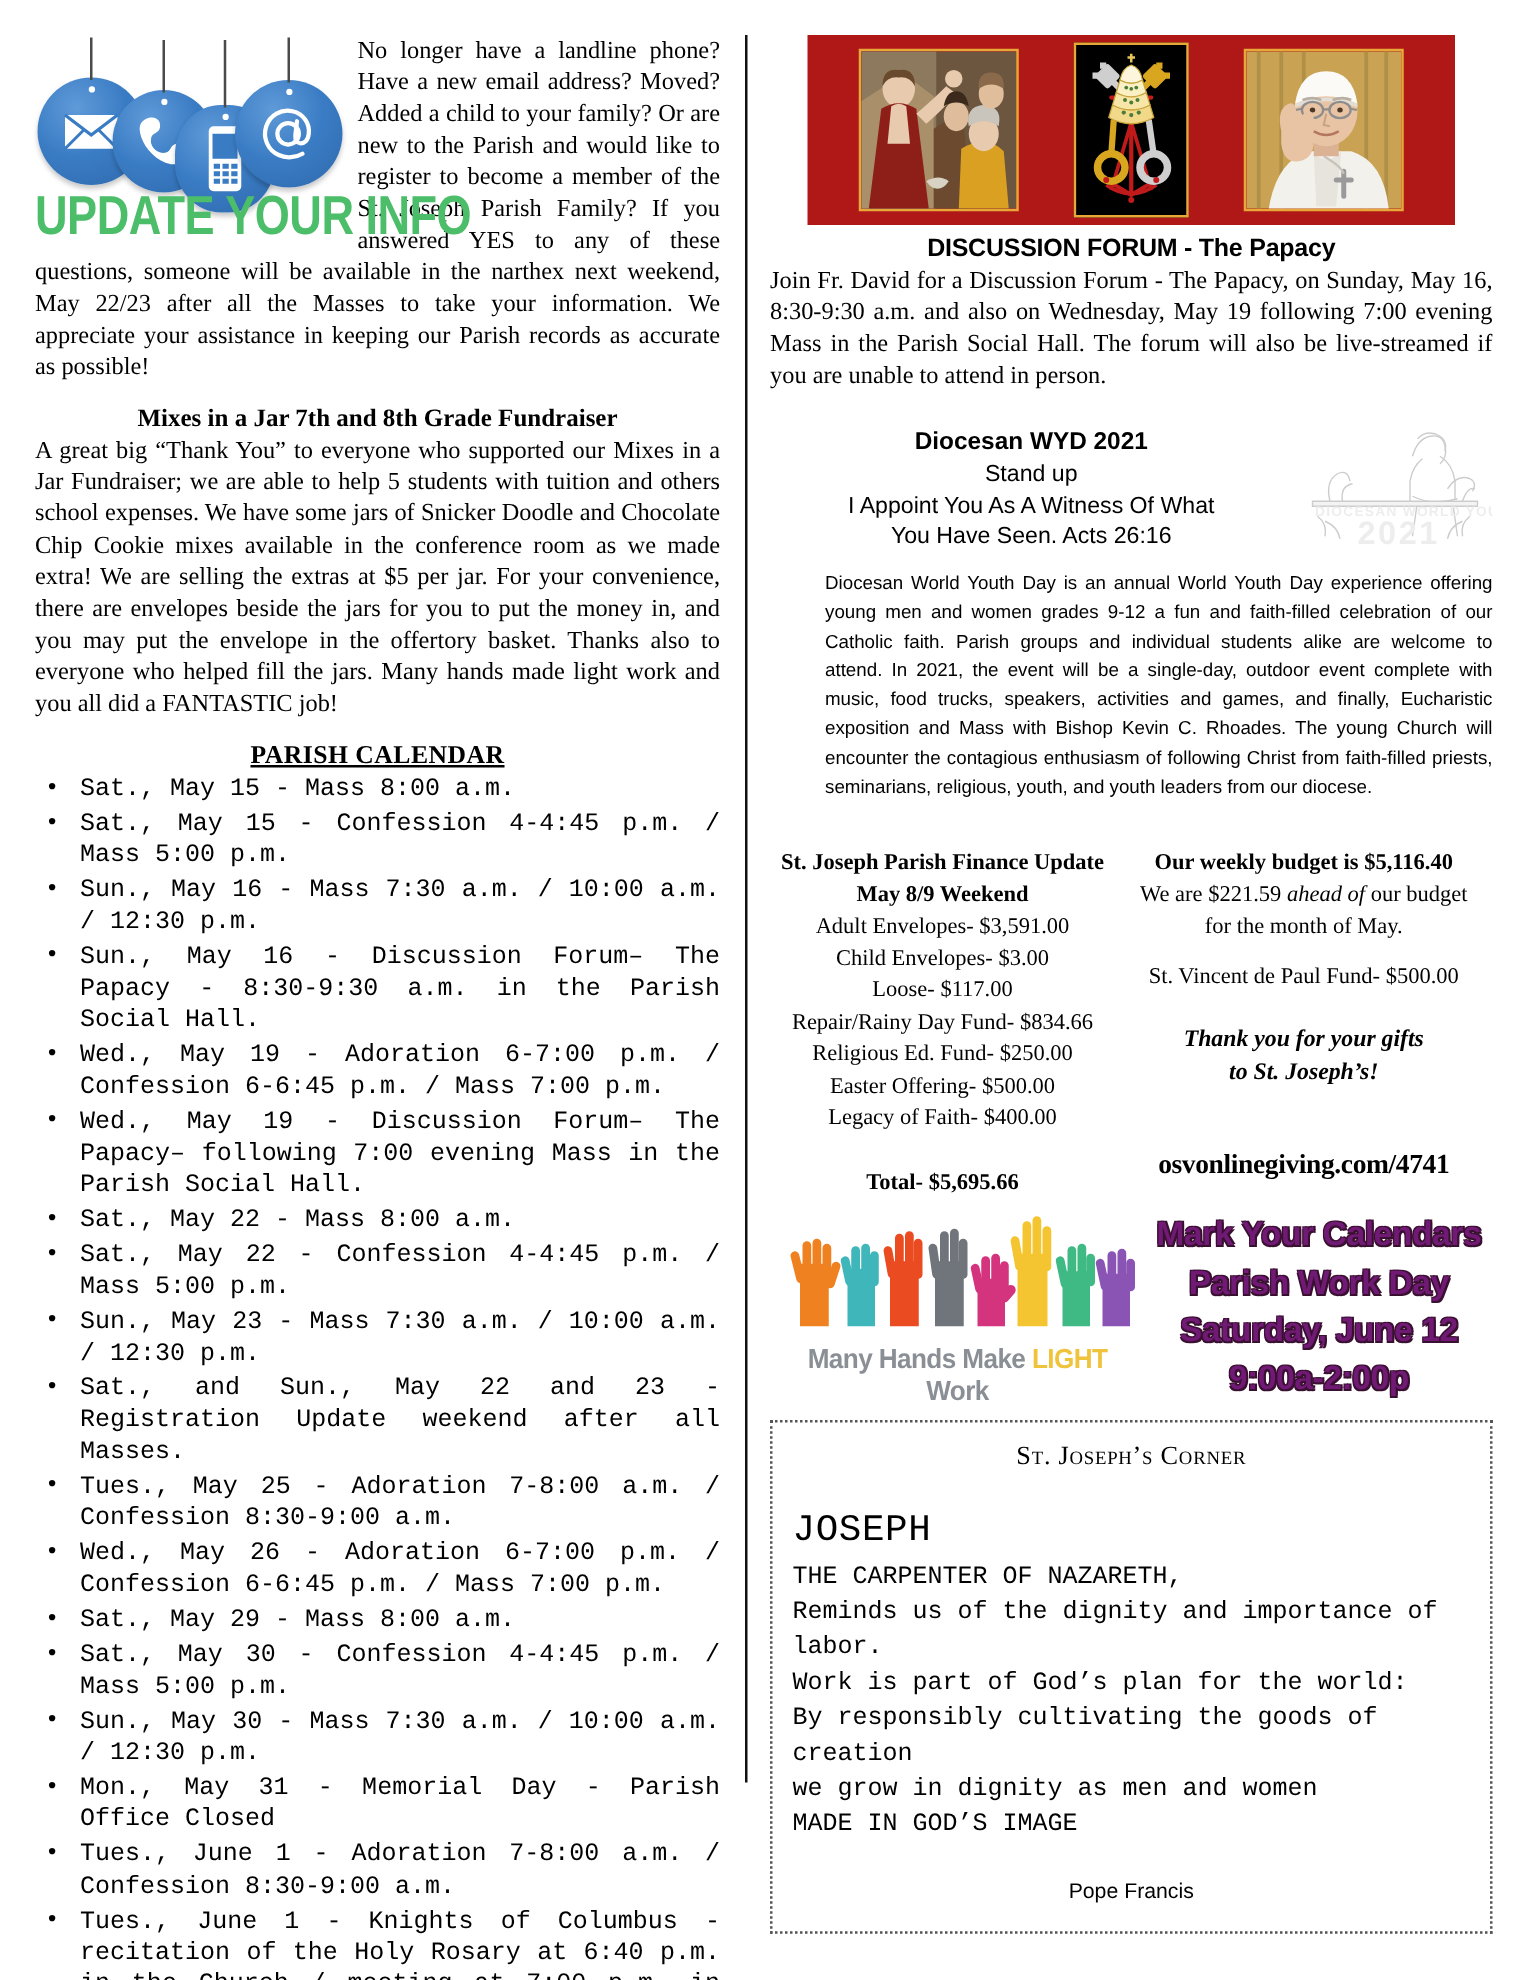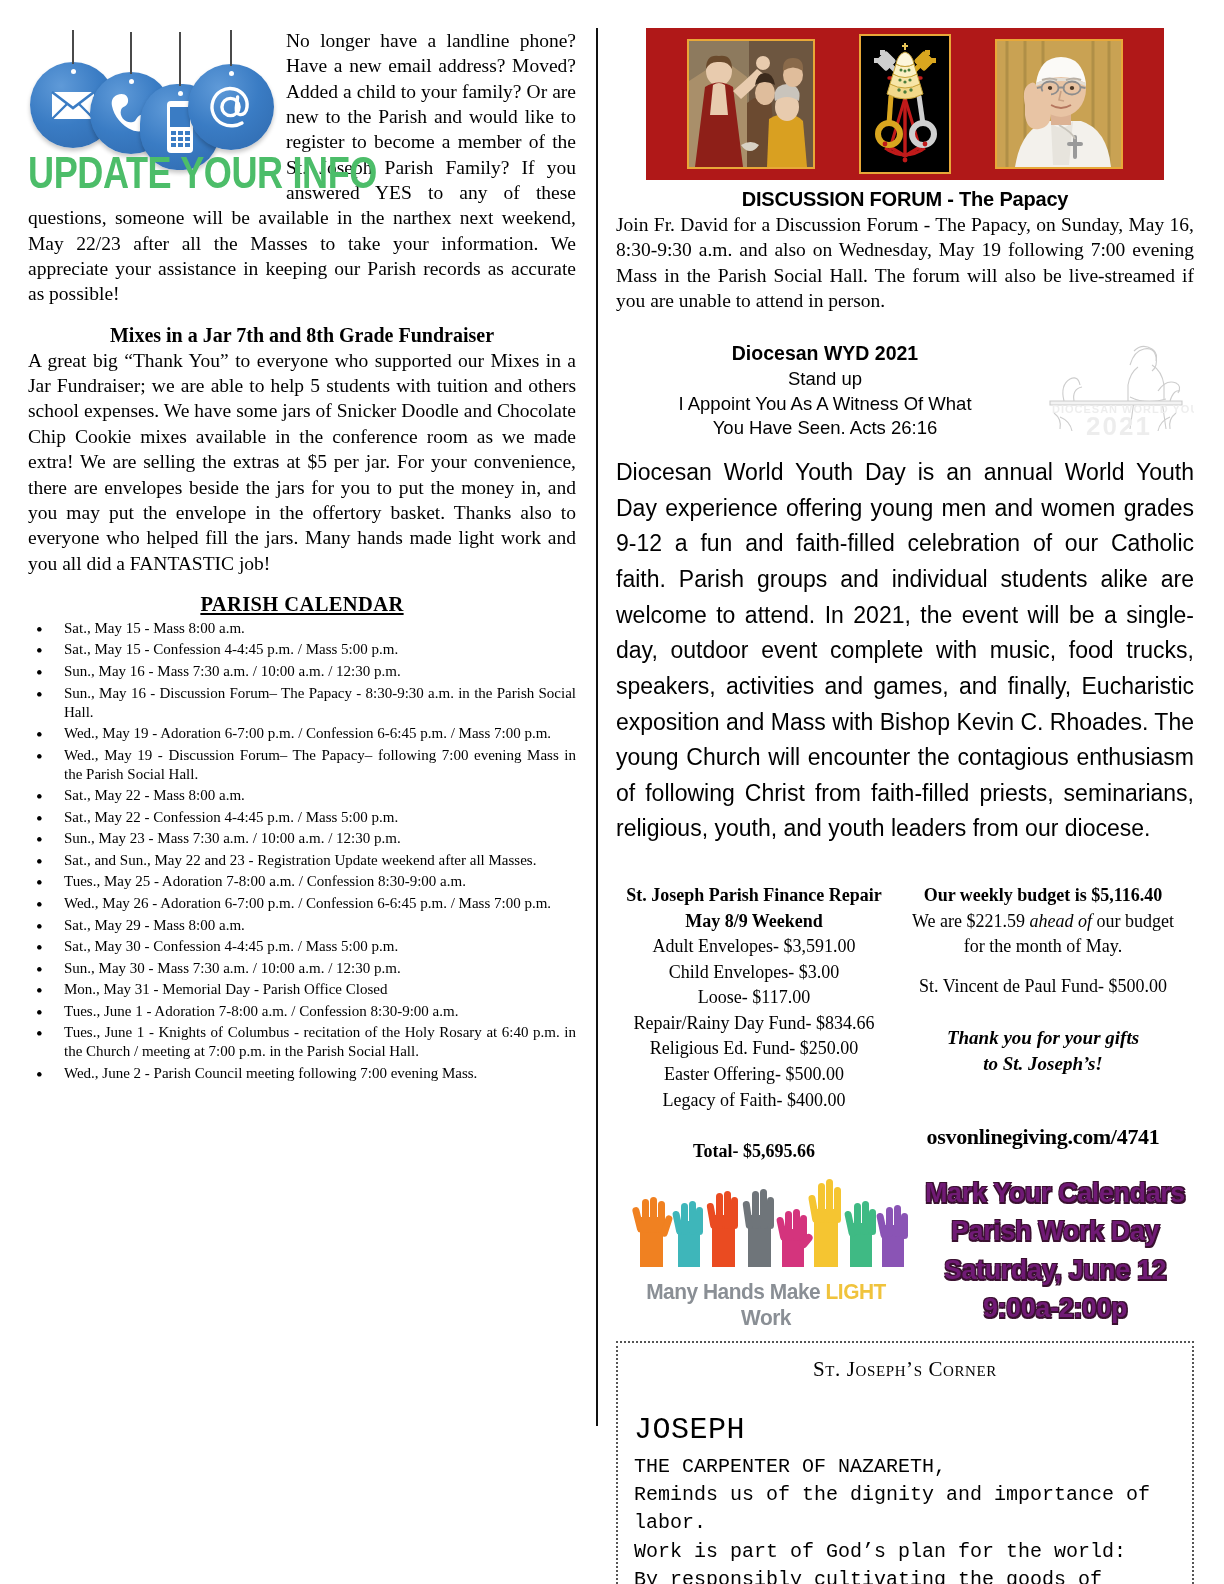--- a/index.html
+++ b/index.html
@@ -124,24 +124,25 @@
   
   ul.calendar {
     list-style: none;
     margin: 0;
     padding: 0;
   }
   ul.calendar li {
     position: relative;
     padding-left: 36px;
     margin-bottom: 2.5px;
-    font-size: 15px;
+    font-size: 20px;
     line-height: 1.27;
     text-align: justify;
     text-align-last: left;
+    font-family: Liberation Mono, monospace;
   }
   ul.calendar li::before {
     content: "\2022";
     position: absolute;
     left: 8px;
     top: -1px;
     font-size: 19px;
   }
 
   
@@ -205,24 +206,25 @@
   }
   .wyd-verse .t1 { font-weight: 700; font-size: 19.5px; }
   .wyd-logo {
     width: 160px;
     height: 104px;
     flex: none;
     opacity: 0.5;
   }
   .wyd-body {
     font-family: "Liberation Sans", sans-serif;
-    font-size: 23px;
+    font-size: 15px;
     line-height: 1.55;
     text-align: justify;
     margin-top: 14px;
+    margin-left: 44px;
   }
 
   
   .finance-row {
     display: flex;
     margin-top: 36px;
     font-family: "Liberation Serif", serif;
   }
   .fin-left  { width: 276px; text-align: center; font-size: 18px; line-height: 1.42; }
   .fin-right { width: 302px; text-align: center; font-size: 18px; line-height: 1.42; }
@@ -572,21 +574,21 @@
               <text x="52" y="100" font-size="26" font-weight="700" letter-spacing="2">2021</text>
             </g>
           </svg>
         </div>
       </div>
       <div class="wyd-body">Diocesan World Youth Day is an annual World Youth Day experience offering young men and women grades 9-12 a fun and faith-filled celebration of our Catholic faith. Parish groups and individual students alike are welcome to attend. In 2021, the event will be a single-day, outdoor event complete with music, food trucks, speakers, activities and games, and finally, Eucharistic exposition and Mass with Bishop Kevin C. Rhoades. The young Church will encounter the contagious enthusiasm of following Christ from faith-filled priests, seminarians, religious, youth, and youth leaders from our diocese.</div>
     </div>
 
     <div class="finance-row">
       <div class="fin-left">
-        <div><b>St. Joseph Parish Finance Repair</b></div>
+        <div><b>St. Joseph Parish Finance Update</b></div>
         <div><b>May 8/9 Weekend</b></div>
         <div id="finance-lines">
             <div>Adult Envelopes- $3,591.00</div>
             <div>Child Envelopes- $3.00</div>
             <div>Loose- $117.00</div>
             <div>Repair/Rainy Day Fund- $834.66</div>
             <div>Religious Ed. Fund- $250.00</div>
             <div>Easter Offering- $500.00</div>
             <div>Legacy of Faith- $400.00</div>
           </div>

